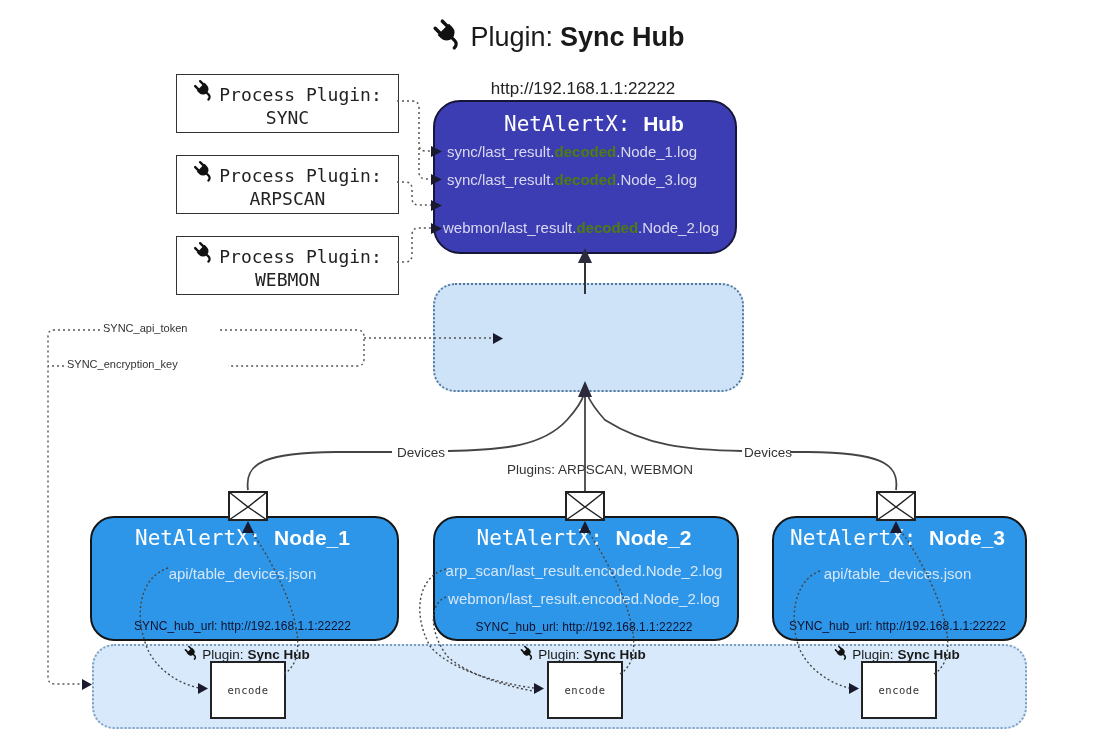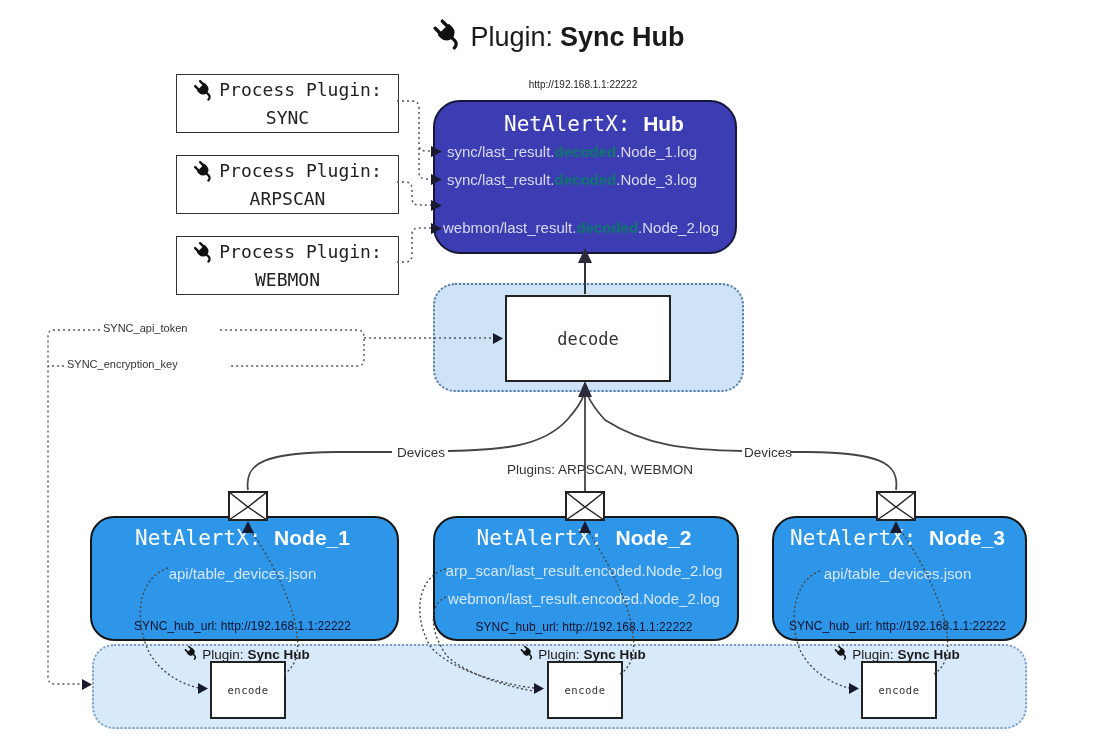--- a/index.html
+++ b/index.html
@@ -8,31 +8,31 @@
   .abs{position:absolute;}
   
   .title{top:18px;left:0;width:1117px;display:flex;justify-content:center;align-items:center;
          font-size:27px;color:#1a1a1a;}
   .title .name{font-weight:bold;margin-left:7px;}
   .title .pre{margin-left:6px;}
   
   .pbox{left:176px;width:221px;height:57px;background:#fff;border:1.6px solid #333;
         display:flex;flex-direction:column;justify-content:center;align-items:center;
         font-family:"DejaVu Sans Mono",monospace;font-size:18px;color:#222;}
-  .pbox .l1{display:flex;align-items:flex-start;gap:4px;}
+  .pbox .l1{display:flex;align-items:flex-end;gap:4px;}
   .pbox .l2{margin-top:2px;}
   
-  .hub-url{top:79px;left:433px;width:300px;text-align:center;font-size:10px;color:#222;}
+  .hub-url{top:79px;left:433px;width:300px;text-align:center;font-size:17px;color:#222;}
   .hub{top:100px;left:433px;width:300px;height:150px;background:#3D3DB3;border:2px solid #16163a;
        border-radius:27px;}
   .hub-title{top:112px;left:433px;width:300px;text-align:center;color:#fff;font-size:21px;
              font-family:"DejaVu Sans Mono",monospace;margin-left:11px;}
   .hub-title .name{font-family:"Liberation Sans",sans-serif;font-weight:bold;}
   .hublog{left:447px;width:286px;font-size:15px;color:#d9d9ef;white-space:nowrap;}
-  .hublog b{color:#0f766e;}
+  .hublog b{color:#4d7c0f;}
   
   .panel{background:#CEE3F7;border:2px dotted #53789c;border-radius:22px;}
   .dpanel{top:283px;left:433px;width:307px;height:105px;}
   .barpanel{top:644px;left:92px;width:931px;height:81px;background:#D7E9FB;border-color:#7d9ec0;}
   .wbox{background:#fff;border:2px solid #222;display:flex;align-items:center;justify-content:center;
         font-family:"DejaVu Sans Mono",monospace;color:#333;}
   .decode{top:295px;left:505px;width:162px;height:83px;font-size:17px;}
   .encode{width:72px;height:54px;font-size:10.5px;letter-spacing:.5px;}
   .enc-lbl{display:flex;align-items:center;justify-content:center;font-size:13.5px;color:#1a1a1a;
            white-space:nowrap;}
@@ -120,21 +120,20 @@
   <div class="abs hub"></div>
   <div class="abs hub-title">
     <span>NetAlertX:</span>
     <span class="name">Hub</span>
   </div>
   <div class="abs hublog" style="top:143px;"><span>sync/last_result.</span><b>decoded</b><span>.Node_1.log</span></div>
   <div class="abs hublog" style="top:171px;"><span>sync/last_result.</span><b>decoded</b><span>.Node_3.log</span></div>
   <div class="abs hublog" style="top:219px;left:443px;"><span>webmon/last_result.</span><b>decoded</b><span>.Node_2.log</span></div>
 
   <div class="abs panel dpanel"></div>
-  <div class="abs wbox decode">decode</div>
 
   <div class="abs cfg" style="top:322px;left:103px;">SYNC_api_token</div>
   <div class="abs cfg" style="top:358px;left:67px;">SYNC_encryption_key</div>
 
   <div class="abs flow" style="top:445px;left:397px;">Devices</div>
   <div class="abs flow" style="top:462px;left:507px;">Plugins: ARPSCAN, WEBMON</div>
   <div class="abs flow" style="top:445px;left:744px;">Devices</div>
 
   <div class="abs node" style="left:90px;width:305px;"></div>
   <div class="abs node-title" style="top:526px;left:90px;width:305px;">

